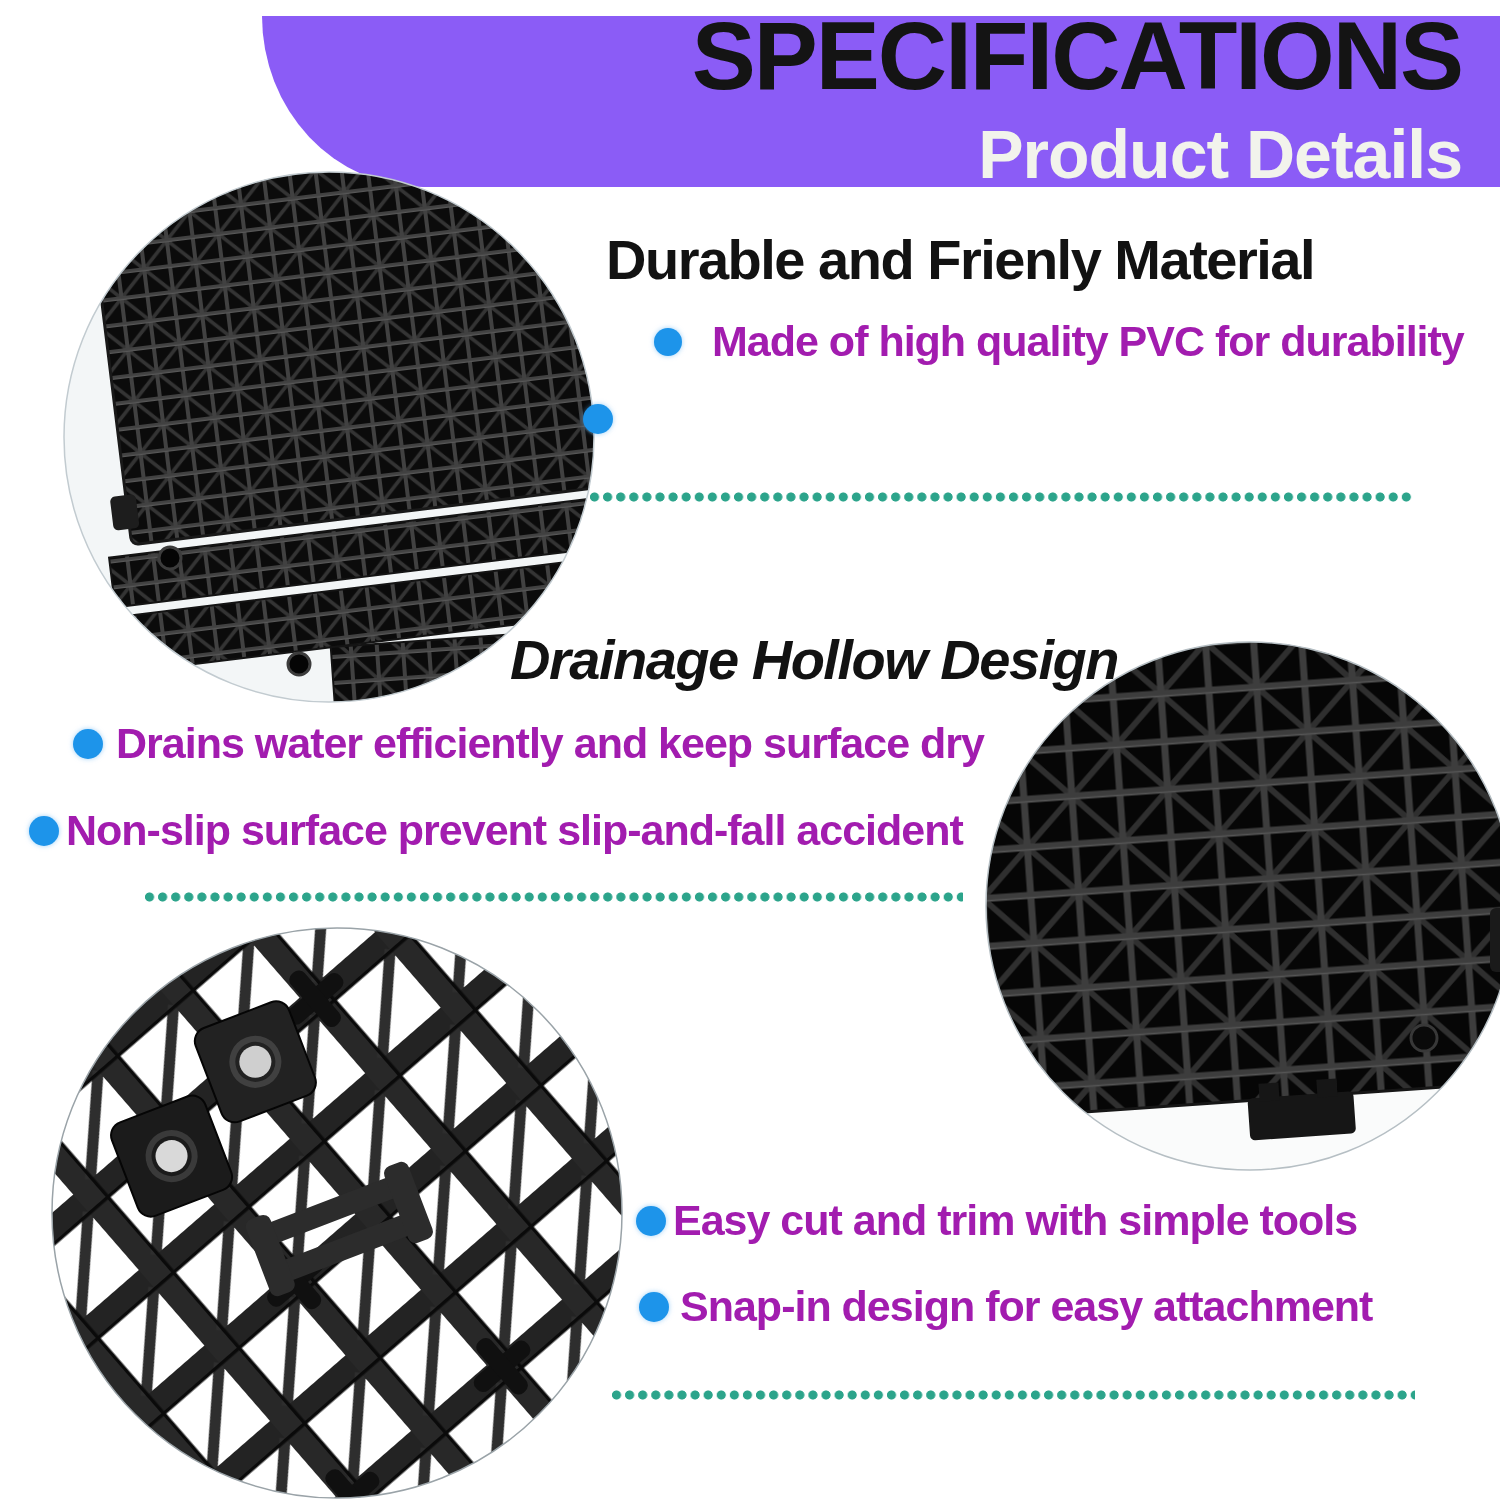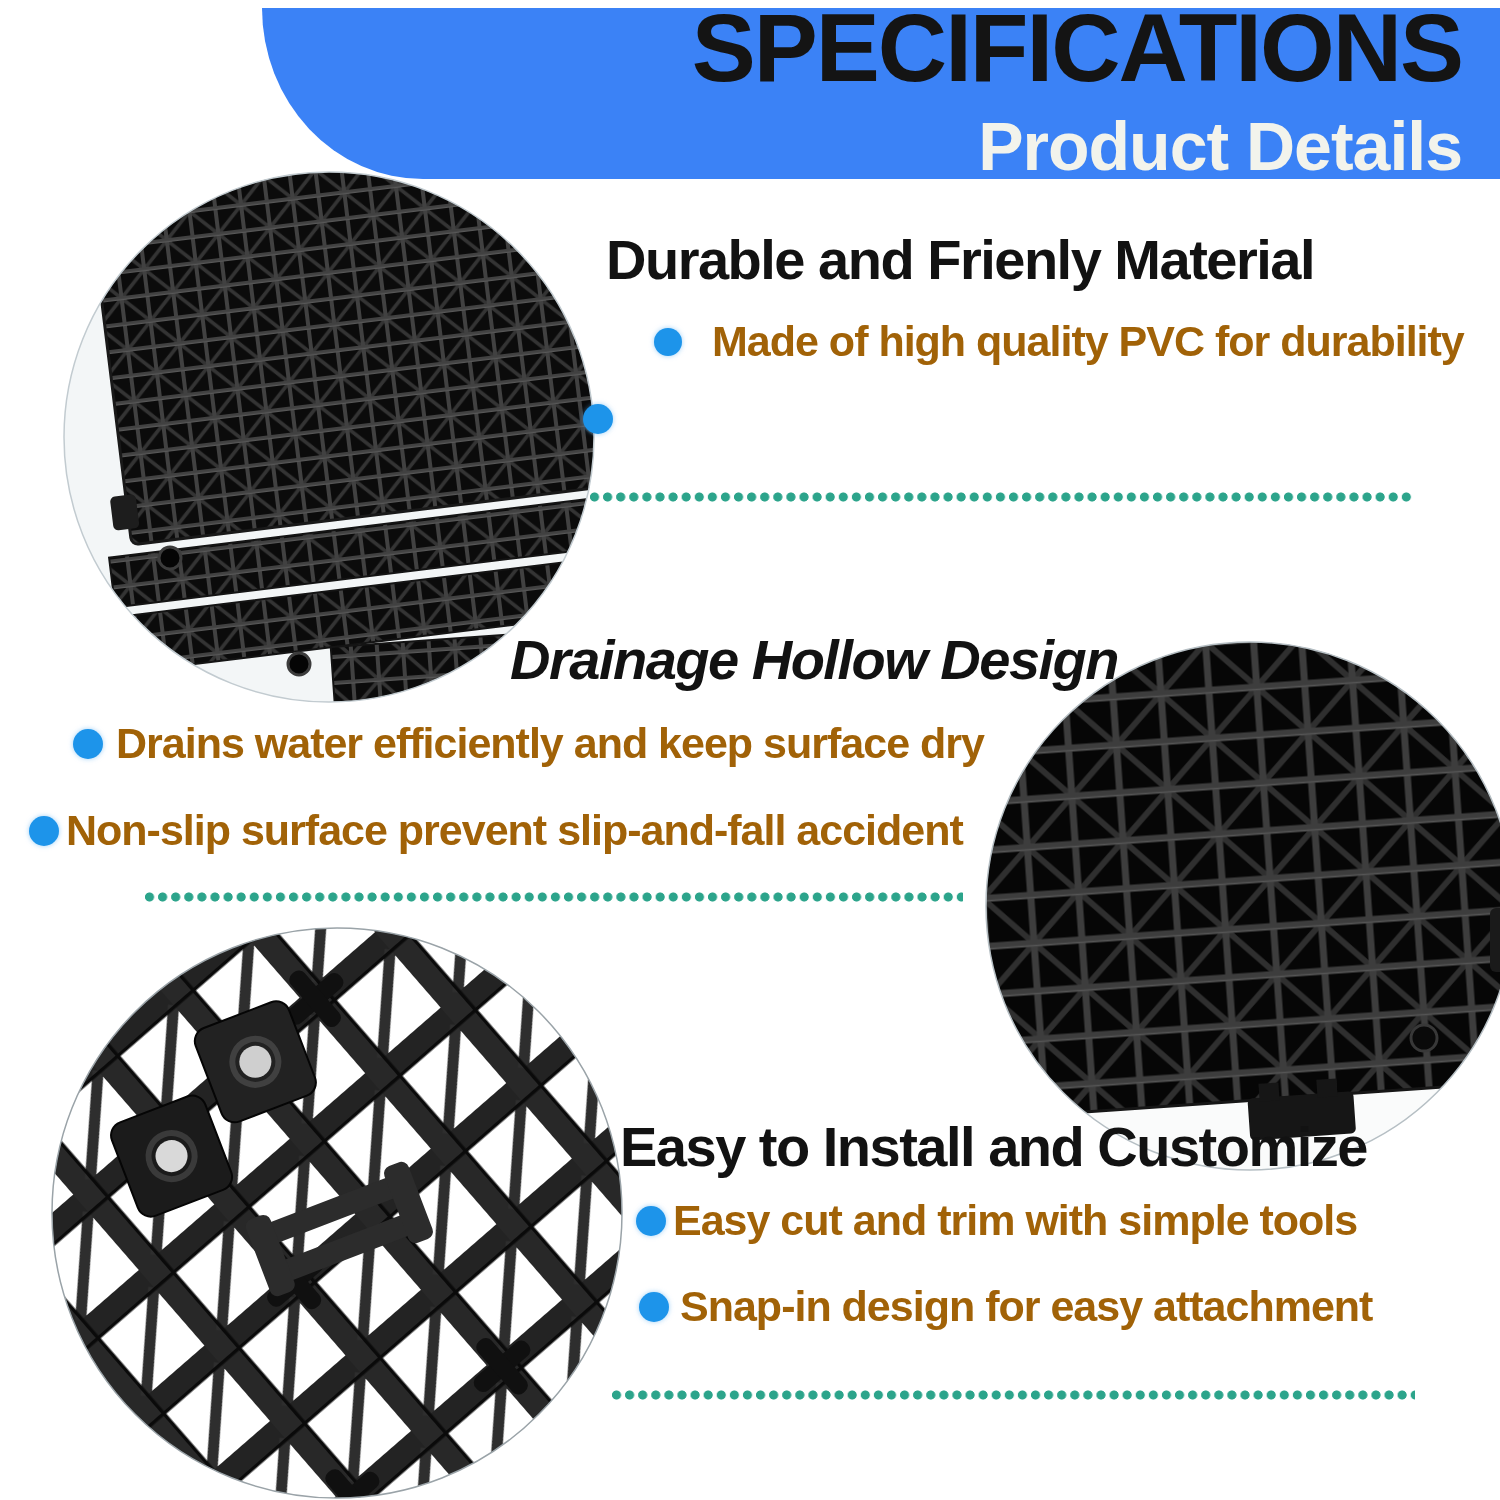--- a/index.html
+++ b/index.html
@@ -2,22 +2,22 @@
 <html><head>
 <meta charset="utf-8">
 <style>
   html,body{margin:0;padding:0;background:#ffffff;}
   .canvas{
     position:relative;width:1500px;height:1500px;overflow:hidden;background:#ffffff;
     font-family:"Liberation Sans", sans-serif;color:#141414;
   }
   
   .banner{
-    position:absolute;top:8px;left:262px;right:0;height:171px;
-    background:#3b82f6;
+    position:absolute;top:16px;left:262px;right:0;height:171px;
+    background:#8b5cf6;
     border-bottom-left-radius:161px 171px;
     display:flex;flex-direction:column;align-items:flex-end;
     padding-right:38px;box-sizing:border-box;
   }
   .banner-title{
     font-size:96px;font-weight:700;letter-spacing:-2px;line-height:1;
     color:#141414;margin-top:-8px;white-space:nowrap;
   }
   .banner-subtitle{
     font-size:68px;font-weight:700;letter-spacing:-1px;line-height:1;
@@ -26,21 +26,21 @@
   
   .photo-circle{position:absolute;}
   .photo-circle svg{display:block;}
   
   .heading{
     position:absolute;font-size:56px;font-weight:700;letter-spacing:-1.5px;
     line-height:1;color:#121212;white-space:nowrap;z-index:5;
   }
   .btext{
     position:absolute;font-size:43px;font-weight:700;letter-spacing:-1px;
-    line-height:1;color:#a16207;white-space:nowrap;z-index:5;
+    line-height:1;color:#a21caf;white-space:nowrap;z-index:5;
   }
   .bdot{
     position:absolute;border-radius:50%;background:#1d94ea;z-index:5;
     box-shadow:0 0 5px rgba(80,170,240,.55);
   }
   .dots{
     position:absolute;height:10px;z-index:5;
     background-image:radial-gradient(circle at 4.5px 5px, #2ca48b 4.2px, rgba(44,164,139,0) 4.9px);
     background-size:13.1px 10px;background-repeat:repeat-x;
   }
@@ -167,20 +167,19 @@
   <span class="bdot" style="left:583px;top:404px;width:30px;height:30px;"></span>
   <div class="dots" style="left:590px;top:492px;width:822px;"></div>
 
   <div class="heading" style="left:510px;top:632px;font-style:italic;">Drainage Hollow Design</div>
   <span class="bdot" style="left:73px;top:729px;width:30px;height:30px;"></span>
   <div class="btext" style="left:116px;top:722px;">Drains water efficiently and keep surface dry</div>
   <span class="bdot" style="left:29px;top:816px;width:30px;height:30px;"></span>
   <div class="btext" style="left:66px;top:809px;">Non-slip surface prevent slip-and-fall accident</div>
   <div class="dots" style="left:145px;top:892px;width:818px;"></div>
 
-  <div class="heading" style="left:620px;top:1119px;">Easy to Install and Customize</div>
   <span class="bdot" style="left:636px;top:1206px;width:30px;height:30px;"></span>
   <div class="btext" style="left:673px;top:1199px;">Easy cut and trim with simple tools</div>
   <span class="bdot" style="left:639px;top:1292px;width:30px;height:30px;"></span>
   <div class="btext" style="left:680px;top:1285px;">Snap-in design for easy attachment</div>
   <div class="dots" style="left:612px;top:1390px;width:803px;"></div>
 
 </div>
 
 </body></html>

